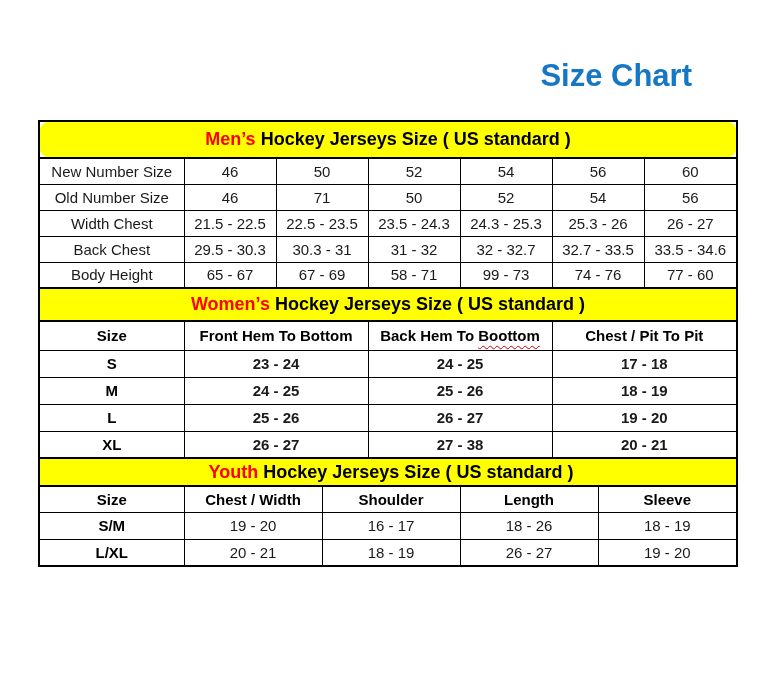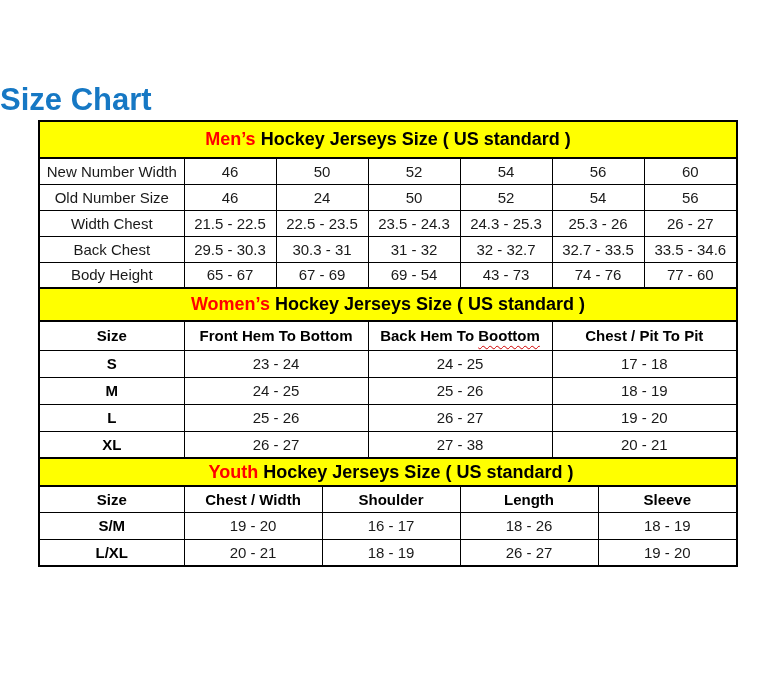--- a/index.html
+++ b/index.html
@@ -6,22 +6,22 @@
   html, body { background: #fff; }
   body {
     width: 776px; height: 692px;
     font-family: "Liberation Sans", sans-serif;
     color: #111;
     position: relative;
     overflow: hidden;
   }
   .title {
     position: absolute;
-    top: 84px; left: 0; width: 692px;
-    text-align: left;
+    top: 60px; left: 0; width: 692px;
+    text-align: right;
     font-size: 31px;
     font-weight: bold;
     color: #1678c4;
     line-height: 1.05;
     letter-spacing: 0px;
   }
   .chart-wrap {
     position: absolute;
     top: 120px; left: 38px; width: 698px;
   }
@@ -47,24 +47,24 @@
     background: #ffff00;
     font-weight: bold;
     font-size: 18px;
     color: #000;
     border: 2px solid #000;
   }
   tr.band .hl { color: #ff0000; }
   tr.head th { font-weight: bold; color: #000; }
   .mens tr.band td   { height: 37px; }
   .mens tr.head th   { height: 26px; }
-  .mens td           { height: 26px; }
+  .mens td           { height: 26px; border-radius: 12px; }
   .womens tr.band td { height: 33px; }
   .womens tr.head th { height: 29px; }
-  .womens td         { height: 27px; }
+  .womens td         { height: 27px; font-weight: bold; }
   .youth tr.band td  { height: 28px; padding-left: 8px; }
   .youth tr.head th  { height: 26px; }
   .youth td          { height: 27px; }
   .womens td.lbl, .youth td.lbl { font-weight: bold; color: #000; }
   .wavy {
     text-decoration: underline;
     text-decoration-style: wavy;
     text-decoration-color: #d00000;
     text-decoration-thickness: 1px;
     text-underline-offset: 4px;
@@ -85,32 +85,32 @@
         <col style="width:92px">
         <col style="width:92px">
         <col style="width:92px">
         <col style="width:93px">
     </colgroup>
     <tbody>
         <tr class="band">
       <td colspan="7"><span class="hl">Men’s</span> <span>Hockey Jerseys Size ( US standard )</span></td>
     </tr>
     <tr>
-      <td class="lbl">New Number Width</td>
+      <td class="lbl">New Number Size</td>
       <td>46</td>
       <td>50</td>
       <td>52</td>
       <td>54</td>
       <td>56</td>
       <td>60</td>
     </tr>
     <tr>
       <td class="lbl">Old Number Size</td>
       <td>46</td>
-      <td>24</td>
+      <td>71</td>
       <td>50</td>
       <td>52</td>
       <td>54</td>
       <td>56</td>
     </tr>
     <tr>
       <td class="lbl">Width Chest</td>
       <td>21.5 - 22.5</td>
       <td>22.5 - 23.5</td>
       <td>23.5 - 24.3</td>
@@ -124,22 +124,22 @@
       <td>30.3 - 31</td>
       <td>31 - 32</td>
       <td>32 - 32.7</td>
       <td>32.7 - 33.5</td>
       <td>33.5 - 34.6</td>
     </tr>
     <tr>
       <td class="lbl">Body Height</td>
       <td>65 - 67</td>
       <td>67 - 69</td>
-      <td>69 - 54</td>
-      <td>43 - 73</td>
+      <td>58 - 71</td>
+      <td>99 - 73</td>
       <td>74 - 76</td>
       <td>77 - 60</td>
     </tr>
   </tbody>
     </table>
 
   <table class="womens">
     <colgroup>
       <col style="width:145px">
         <col style="width:184px">

